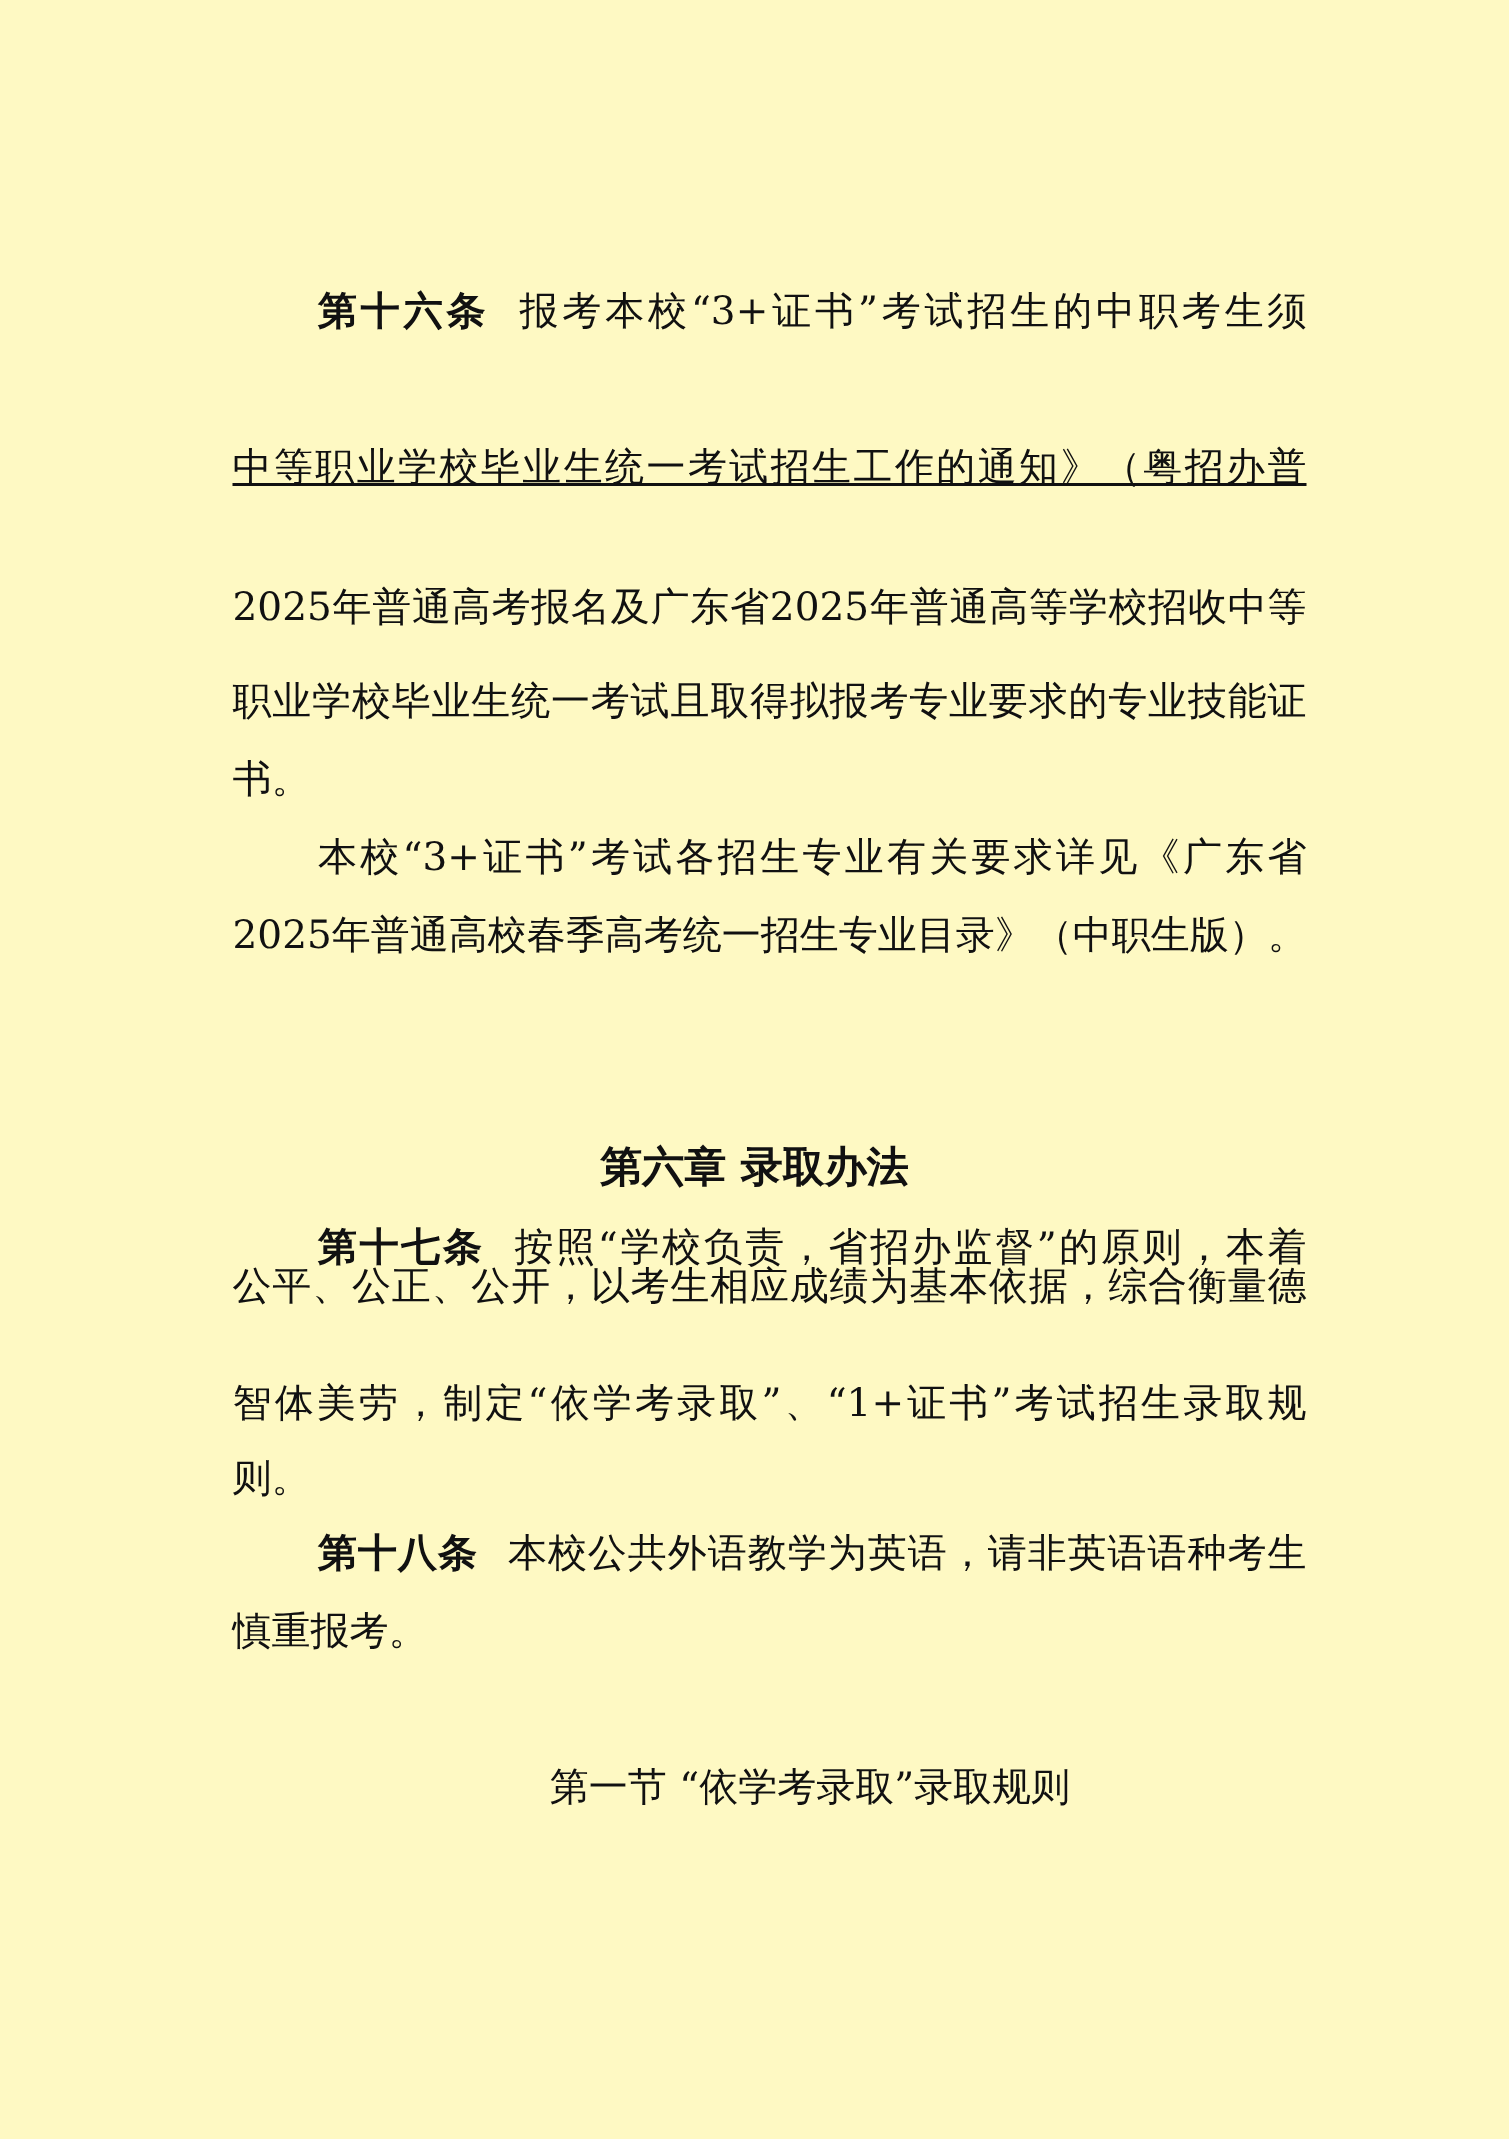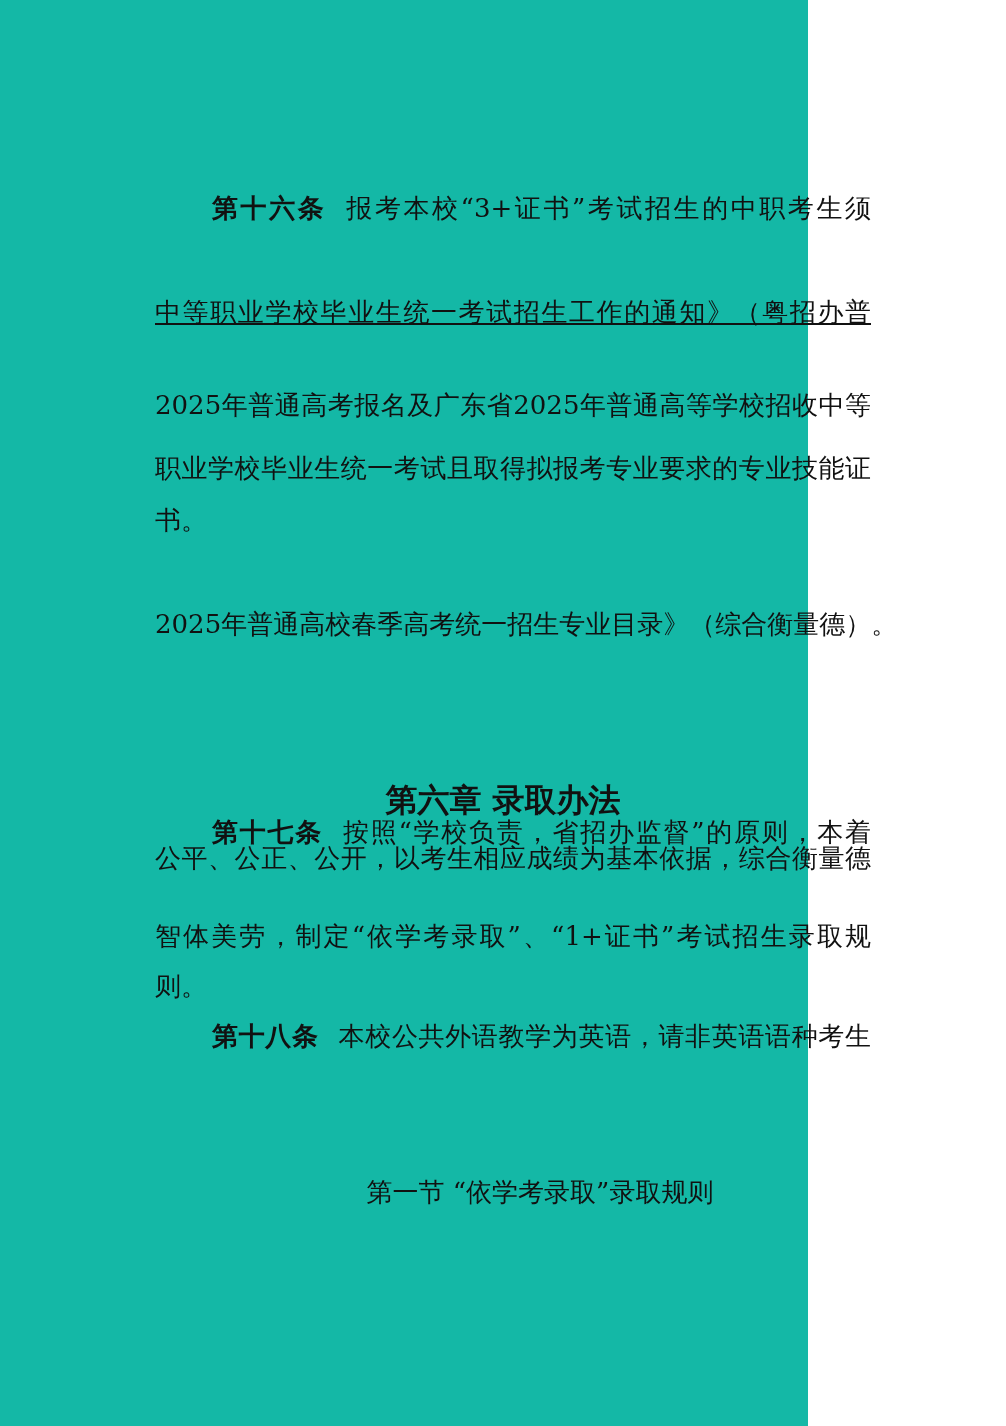--- a/index.html
+++ b/index.html
@@ -11,23 +11,23 @@
       width: 1006px;
       height: 1426px;
       position: relative;
       overflow: hidden;
       font-family: "DejaVu Serif", "Liberation Serif", serif;
       color: #111111;
     }
     .page {
       position: absolute;
       left: 0; top: 0;
-      width: 808px;
+      width: 1006px;
       height: 1426px;
-      background: #14b8a6;
+      background: #fef9c3;
     }
     .line {
       position: absolute;
       left: 155px;
       width: 716px;
       height: 40px;
       font-size: 26px;
       line-height: 40px;
       white-space: nowrap;
       text-align: justify;
@@ -46,23 +46,22 @@
       font-weight: bold;
       margin-right: 20px;
     }
     .chapter-title {
       position: absolute;
       left: 0;
       width: 1006px;
       text-align: center;
       font-family: "DejaVu Sans", "Liberation Sans", sans-serif;
       font-weight: bold;
-      font-size: 32px;
+      font-size: 28px;
       line-height: 40px;
-      margin-top: 22px;
     }
     .section-title {
       position: absolute;
       left: 0;
       width: 1080px;
       text-align: center;
       font-size: 26px;
       line-height: 40px;
     }
   </style>
@@ -72,30 +71,32 @@
 <div class="page">
 
   <div class="line indent" style="top:188px;">
     <span class="article-no">第十六条</span><span>报考本校“3+证书”考试招生的中职考生须</span>
   </div>
   <div class="line" style="top:292px;text-decoration:underline;">中等职业学校毕业生统一考试招生工作的通知》（粤招办普</div>
   <div class="line" style="top:385px;">2025年普通高考报名及广东省2025年普通高等学校招收中等</div>
   <div class="line" style="top:448px;">职业学校毕业生统一考试且取得拟报考专业要求的专业技能证</div>
   <div class="line last" style="top:500px;">书。</div>
 
-  <div class="line last" style="top:604px;">2025年普通高校春季高考统一招生专业目录》（综合衡量德）。</div>
+  <div class="line indent" style="top:552px;">本校“3+证书”考试各招生专业有关要求详见《广东省</div>
+  <div class="line last" style="top:604px;">2025年普通高校春季高考统一招生专业目录》（中职生版）。</div>
 
   <div class="chapter-title" style="top:758px;">第六章  录取办法</div>
 
   <div class="line indent" style="top:812px;">
     <span class="article-no">第十七条</span><span>按照“学校负责，省招办监督”的原则，本着</span>
   </div>
   <div class="line" style="top:838px;">公平、公正、公开，以考生相应成绩为基本依据，综合衡量德</div>
   <div class="line" style="top:916px;">智体美劳，制定“依学考录取”、“1+证书”考试招生录取规</div>
   <div class="line last" style="top:966px;">则。</div>
 
   <div class="line indent" style="top:1016px;">
     <span class="article-no">第十八条</span><span>本校公共外语教学为英语，请非英语语种考生</span>
   </div>
+  <div class="line last" style="top:1068px;">慎重报考。</div>
 
   <div class="section-title" style="top:1172px;">第一节  “依学考录取”录取规则</div>
 
 </div>
 
 </body></html>

